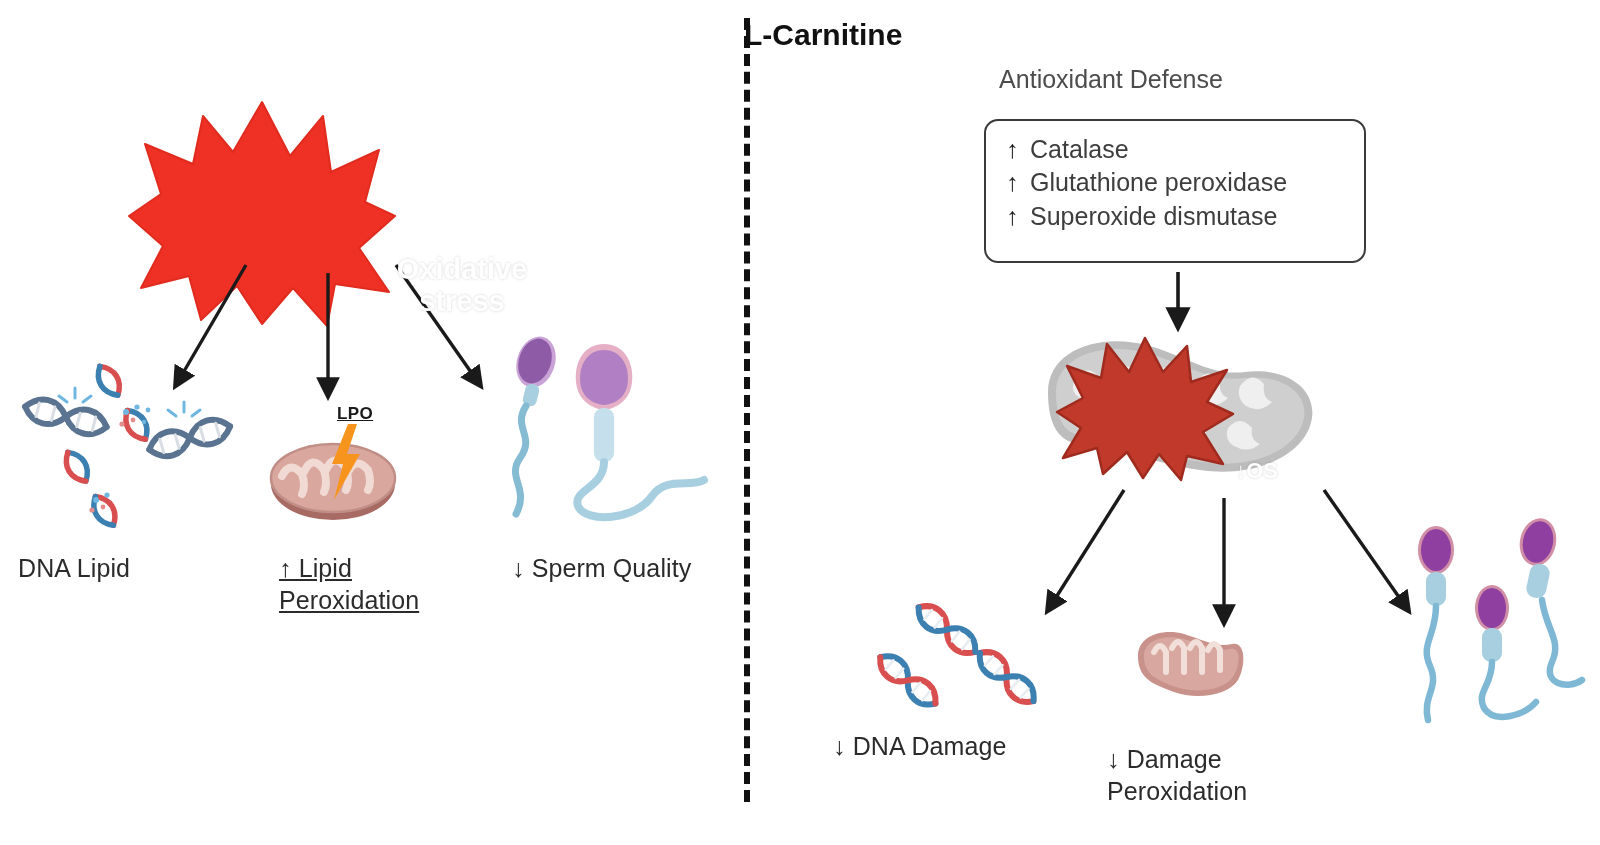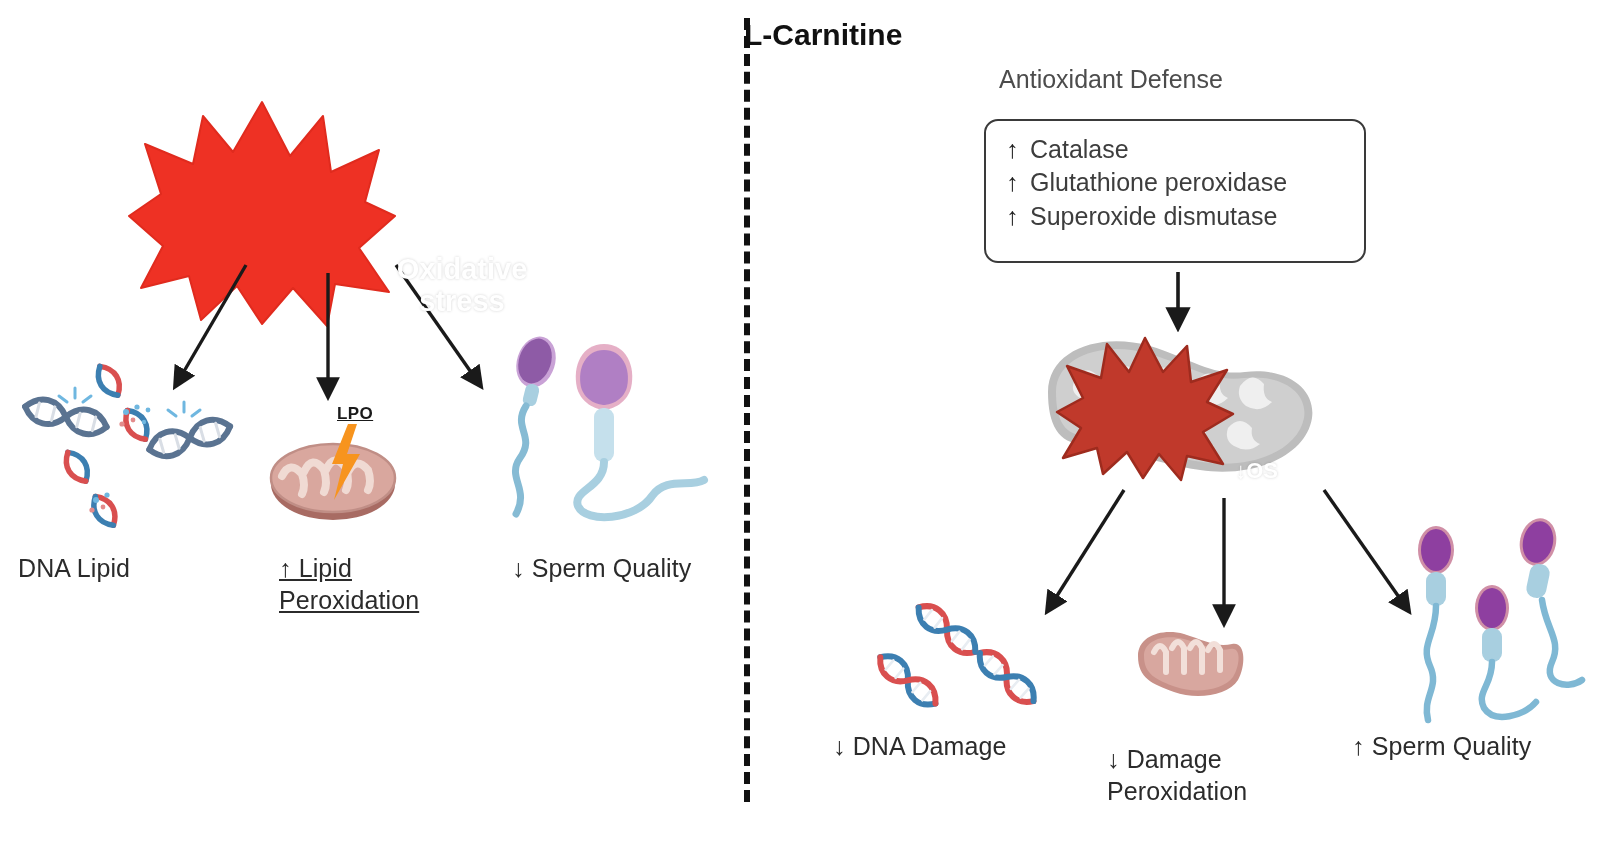--- a/index.html
+++ b/index.html
@@ -292,18 +292,15 @@
       </g>
     </svg>
 
     <div class="abs label lab-wrap" style="left:89px;top:730px;">
       <span>↓ DNA Damage</span>
     </div>
     <div class="abs label" style="left:363px;top:743px;width:190px;">
       <div>↓ Damage</div>
       <div>Peroxidation</div>
     </div>
-    <div class="abs label lab-wrap" style="left:608px;top:730px;">
-      <span>↑ Sperm Quality</span>
-    </div>
   </div>
 
 </div>
 
 </body></html>

